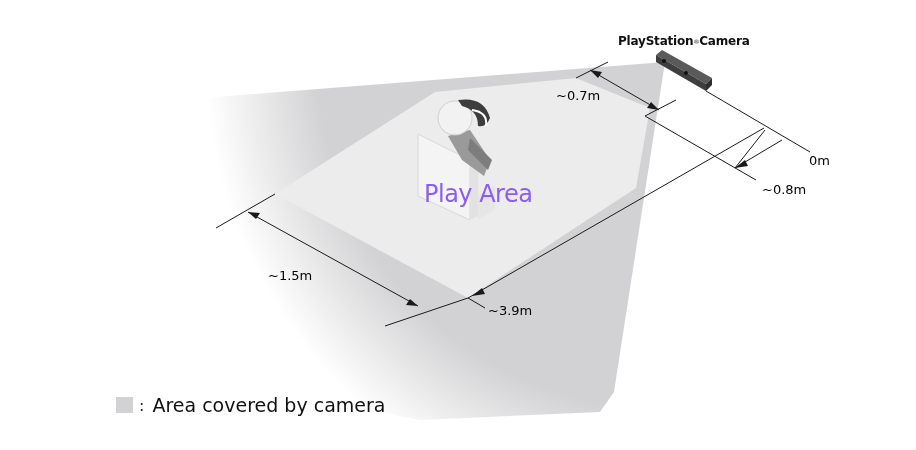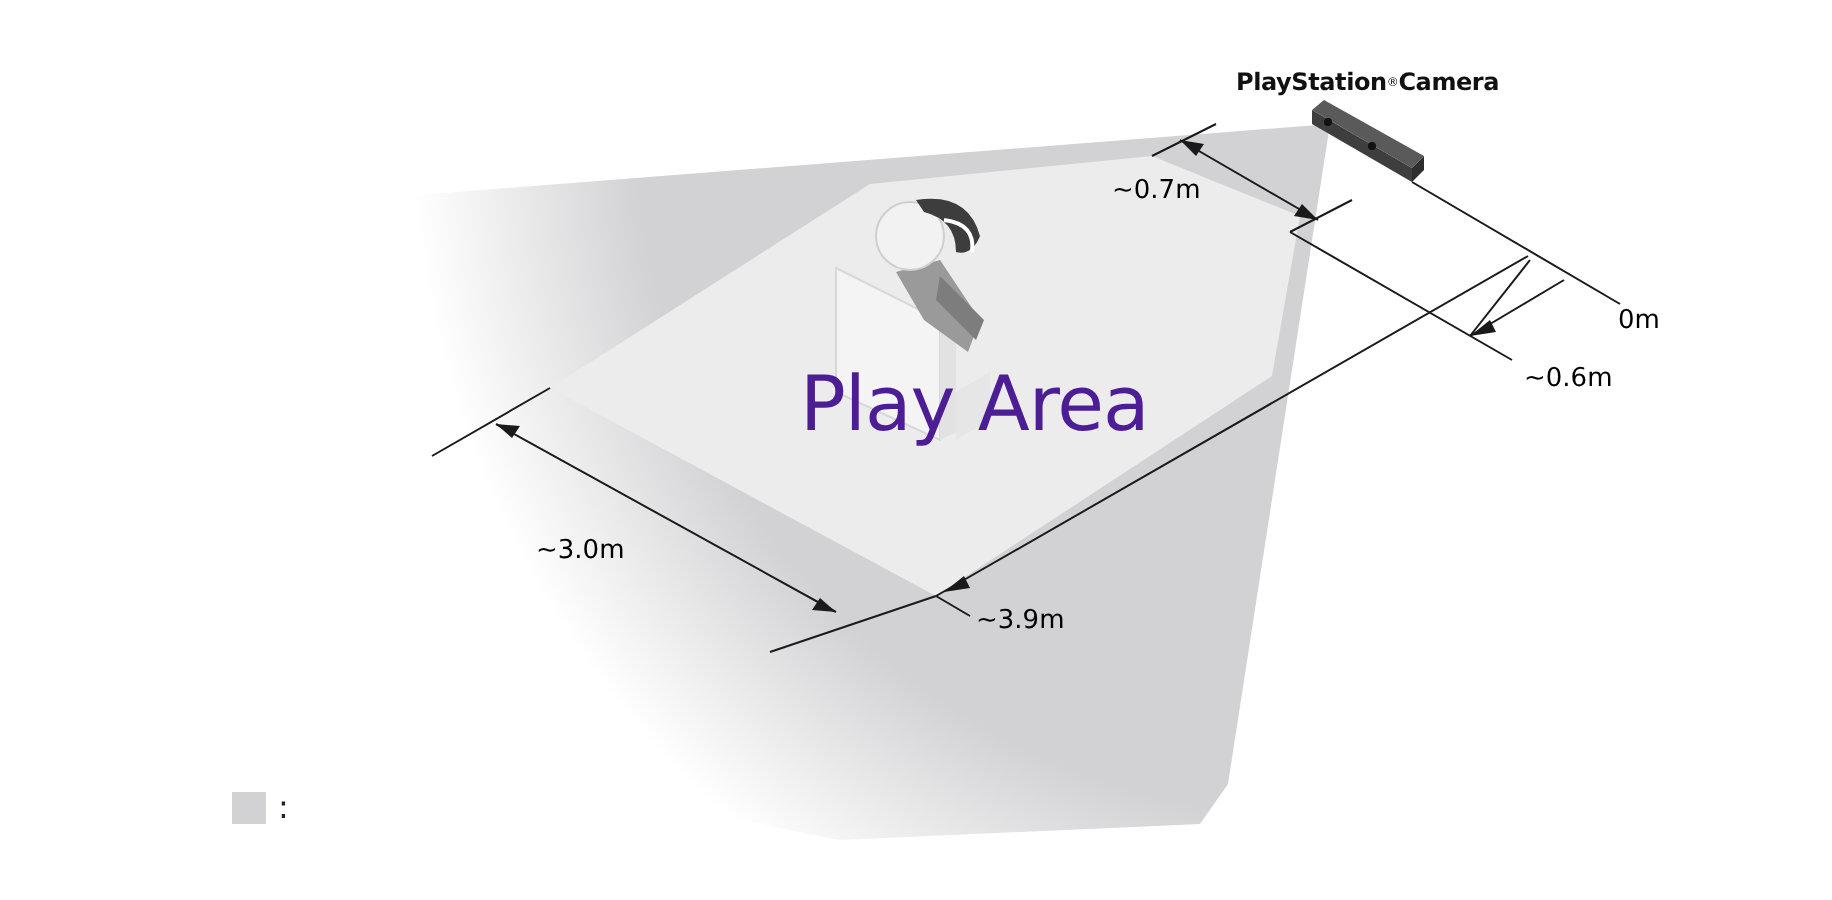--- a/index.html
+++ b/index.html
@@ -1,21 +1,21 @@
 <!DOCTYPE html>
 <html><head>
 <meta charset="utf-8">
 <style>
   html, body { margin: 0; padding: 0; background: #ffffff; }
   body { width: 916px; height: 450px; position: relative; overflow: hidden; font-family: "DejaVu Sans", sans-serif; }
   #stage { position: absolute; left: 0; top: 0; width: 916px; height: 450px; }
   .lbl { position: absolute; color: #1a1a1a; white-space: nowrap; }
   .cam-title { position: absolute; left: 618px; top: 34px; font-size: 12px; font-weight: bold; color: #111; letter-spacing: -0.2px; }
   .cam-title sup { font-size: 6px; vertical-align: middle; font-weight: normal; }
-  .play-area { position: absolute; left: 400px; top: 180px; font-size: 38px; color: #4c1d95; letter-spacing: -0.5px; }
+  .play-area { position: absolute; left: 424px; top: 180px; font-size: 24px; color: #8b5cf6; letter-spacing: -0.5px; }
   .dim { font-size: 13px; color: #000000; }
   .legend { position: absolute; left: 116px; top: 394px; display: flex; align-items: center; gap: 6px; }
   .legend-swatch { width: 17px; height: 16px; background: #d2d2d4; }
   .legend-colon { font-size: 16px; color: #222; margin-right: 2px; }
   .legend-text { font-size: 19px; color: #111; }
 </style>
 </head>
 <body>
 
 <div id="stage">
@@ -80,21 +80,22 @@
   </svg>
 
   <div class="cam-title">
     <span>PlayStation</span><sup>®</sup><span>Camera</span>
   </div>
 
   <div class="lbl play-area">Play Area</div>
 
   <div class="lbl dim" style="left:556px;top:88px;">~0.7m</div>
   <div class="lbl dim" style="left:809px;top:153px;">0m</div>
-  <div class="lbl dim" style="left:762px;top:182px;">~0.6m</div>
-  <div class="lbl dim" style="left:268px;top:268px;">~3.0m</div>
+  <div class="lbl dim" style="left:762px;top:182px;">~0.8m</div>
+  <div class="lbl dim" style="left:268px;top:268px;">~1.5m</div>
   <div class="lbl dim" style="left:488px;top:303px;">~3.9m</div>
 
   <div class="legend">
     <div class="legend-swatch"></div>
     <span class="legend-colon">:</span>
+    <span class="legend-text">Area covered by camera</span>
   </div>
 </div>
 
 </body></html>

